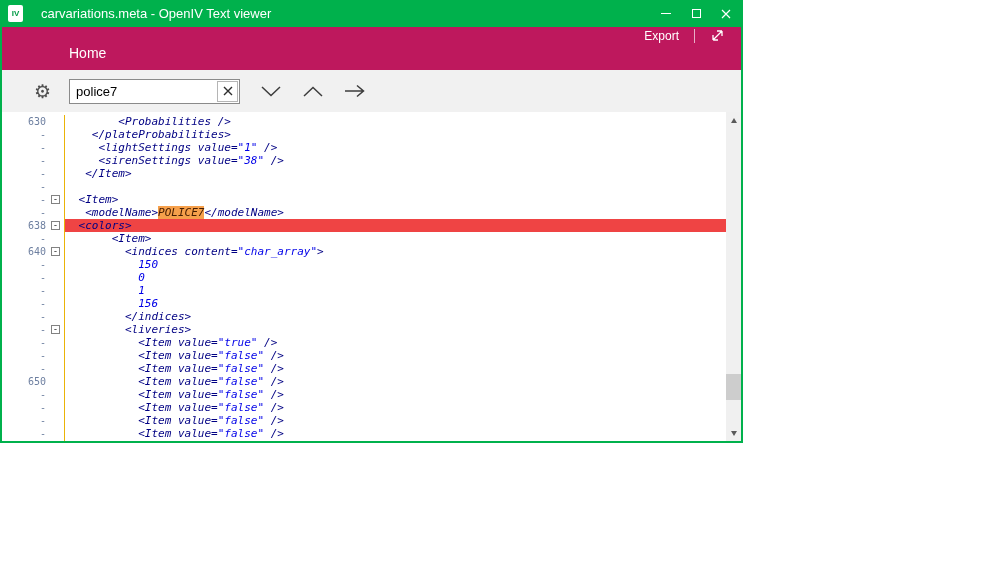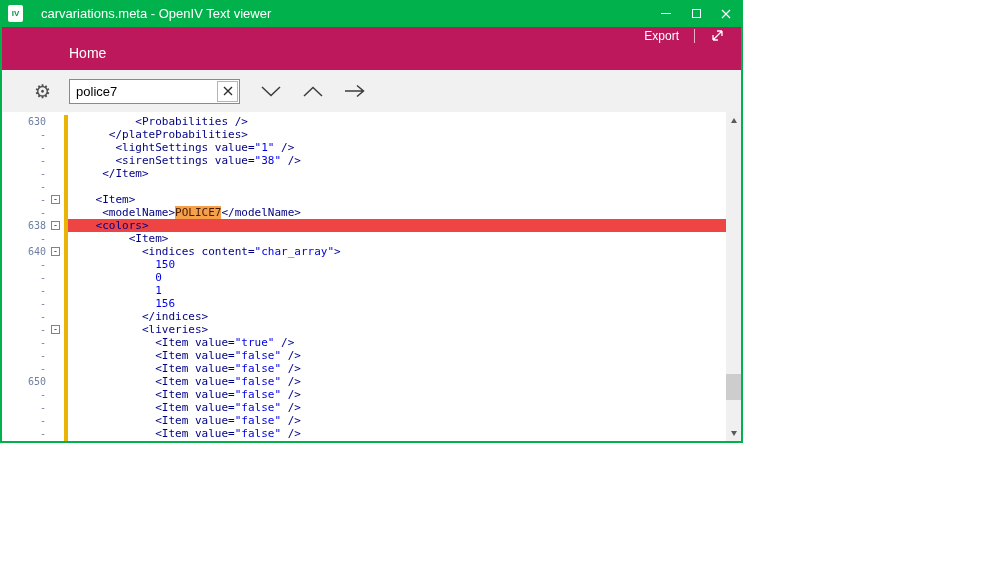--- a/index.html
+++ b/index.html
@@ -47,21 +47,21 @@
   
   .content { flex:1; background:#fff; position:relative; overflow:hidden; }
   .code-lines { position:absolute; left:0; top:0; right:15px; bottom:0; padding-top:3px;
     font-family:"DejaVu Sans Mono", monospace; font-size:11px; line-height:13px; overflow:hidden; }
   .row { display:flex; height:13px; white-space:pre; }
   .gut { flex:0 0 46px; width:46px; text-align:right; color:#6d7fa0; font-size:10px;
     padding-right:2px; }
   .foldc { flex:0 0 16px; width:16px; position:relative; }
   .fold-box { position:absolute; left:3px; top:2px; width:9px; height:9px; border:1px solid #828282;
     background:#fff; color:#222; font-size:9px; line-height:6px; text-align:center; cursor:default; }
-  .codeline { flex:1; border-left:4px solid #eab308; padding-left:21px; }
+  .codeline { flex:1; border-left:1px solid #eab308; padding-left:7px;font-style:italic; }
   .row.hl .codeline { background:#ef4444; }
   .c-tag { color:#000083; }
   .c-val { color:#0000e8; }
   .c-match { background:#f6a04b; color:#451c00; }
 
   
   .scrollbar { position:absolute; top:0; right:0; bottom:0; width:15px; background:#f0f0f0; }
   .sb-btn { position:absolute; left:0; width:15px; height:16px; display:flex;
     align-items:center; justify-content:center; cursor:default; }
   .sb-up { top:0; } .sb-down { bottom:0; }

